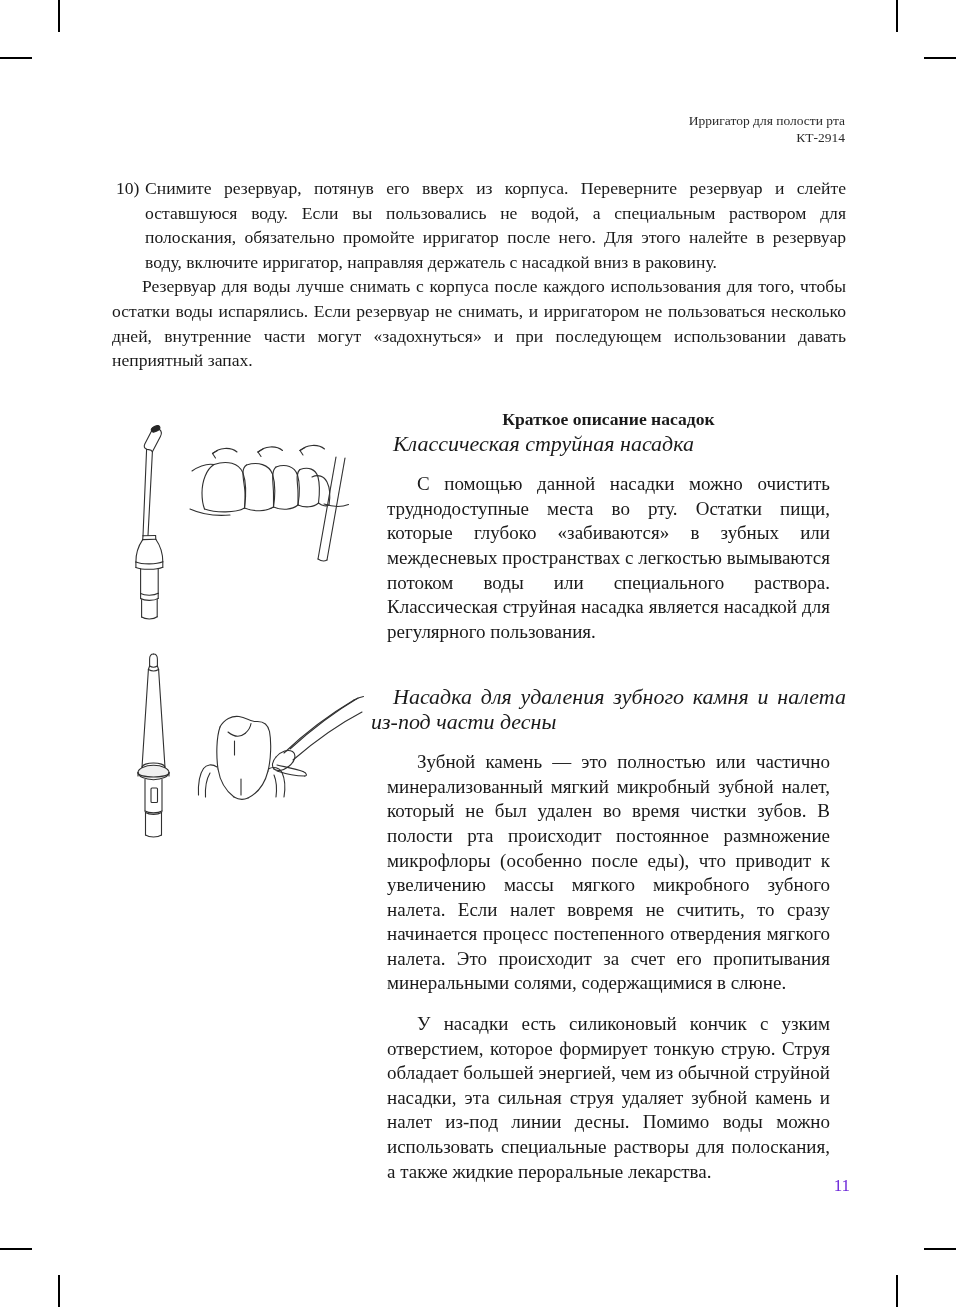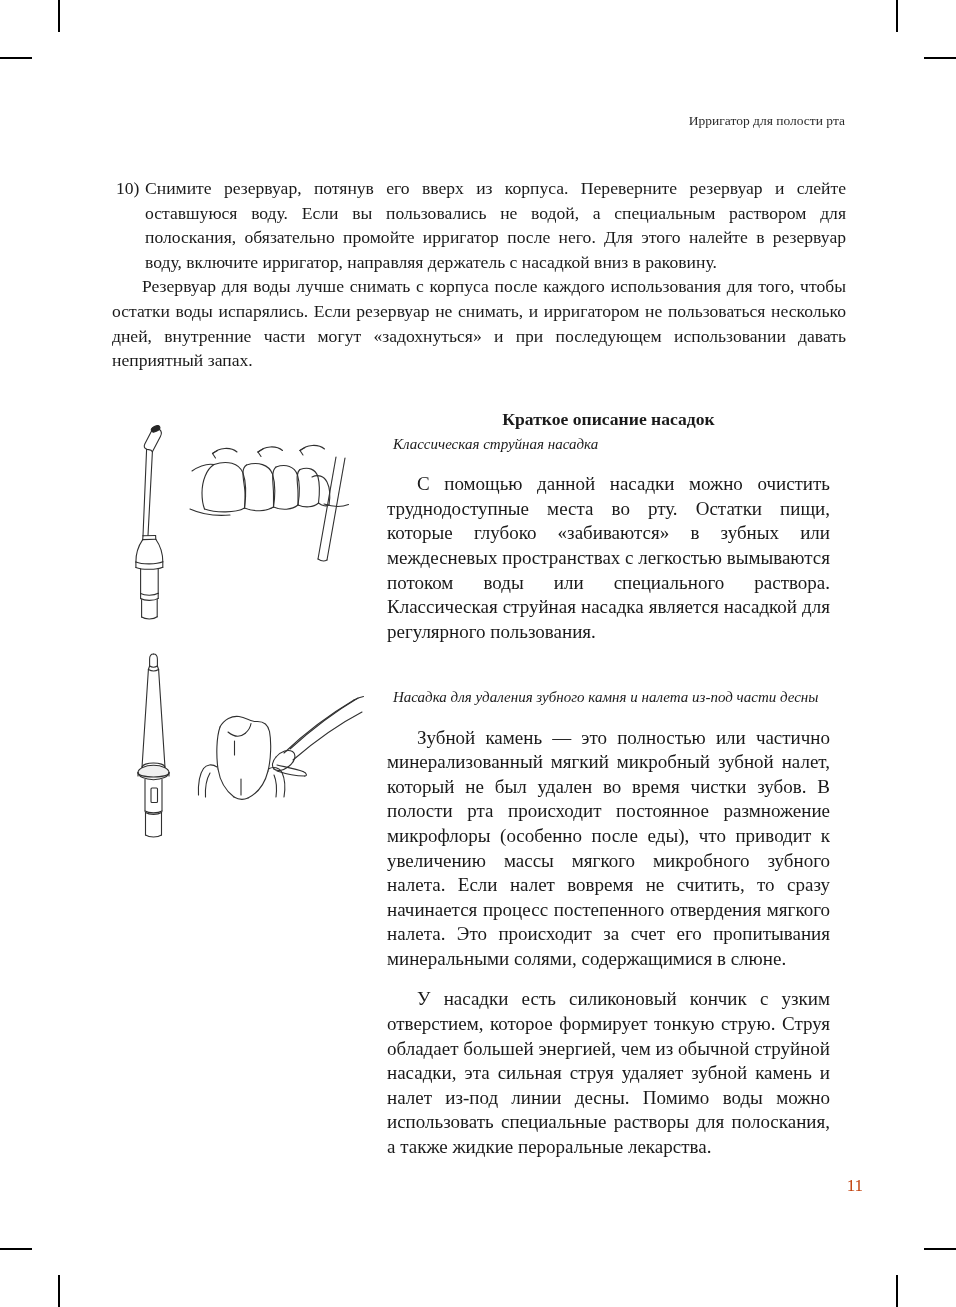--- a/index.html
+++ b/index.html
@@ -101,21 +101,21 @@
   .section-title {
     margin: 0;
     font-size: 17.6px;
     line-height: 24.6px;
     font-weight: bold;
     text-align: center;
   }
 
   .sub-title {
     margin: 0;
-    font-size: 15px;
+    font-size: 22px;
     line-height: 24.6px;
     font-style: italic;
     text-align: justify;
     text-indent: 22px;
   }
 
   .col-para {
     margin: 16px;
     font-size: 19px;
     line-height: 24.6px;
@@ -131,44 +131,45 @@
     position: absolute;
   }
   .figure svg { display: block; }
 
   .fig-nozzle-classic { left: 126px; top: 8px; }
   .fig-nozzle-perio   { left: 124px; top: 238px; }
 
   
   .page-number {
     position: absolute;
-    left: 17px;
+    left: 4px;
     top: 1176px;
     width: 846px;
     text-align: right;
     font-size: 17px;
-    color: #c2410c;
+    color: #6d28d9;
   }
 </style>
 </head>
 <body>
 
 <div class="page">
 
   <div class="crop-mark crop-v cm-tl-v"></div>
   <div class="crop-mark crop-h cm-tl-h"></div>
   <div class="crop-mark crop-v cm-tr-v"></div>
   <div class="crop-mark crop-h cm-tr-h"></div>
   <div class="crop-mark crop-v cm-bl-v"></div>
   <div class="crop-mark crop-h cm-bl-h"></div>
   <div class="crop-mark crop-v cm-br-v"></div>
   <div class="crop-mark crop-h cm-br-h"></div>
 
   <div class="running-header">
     <div>Ирригатор для полости рта</div>
+    <div>КТ-2914</div>
   </div>
 
   <div class="content">
     <div class="numbered-item">
       <span class="marker">10)</span>
       <span>Снимите резервуар, потянув его вверх из корпуса. Переверните резервуар и слейте оставшуюся воду. Если вы пользовались не водой, а специальным раствором для полоскания, обязательно промойте ирригатор после него. Для этого налейте в резервуар воду, включите ирригатор, направляя держатель с насадкой вниз в раковину.</span>
     </div>
     <p class="body-para">Резервуар для воды лучше снимать с корпуса после каждого использования для того, чтобы остатки воды испарялись. Если резервуар не снимать, и ирригатором не пользоваться несколько дней, внутренние части могут «задохнуться» и при последующем использовании давать неприятный запах.</p>
   </div>
 

